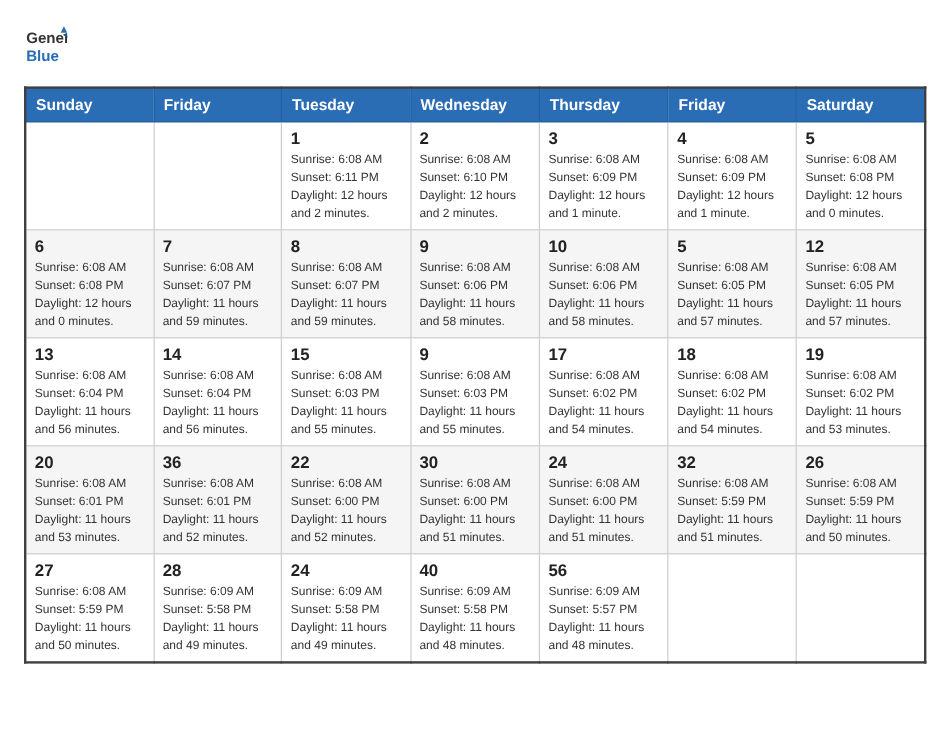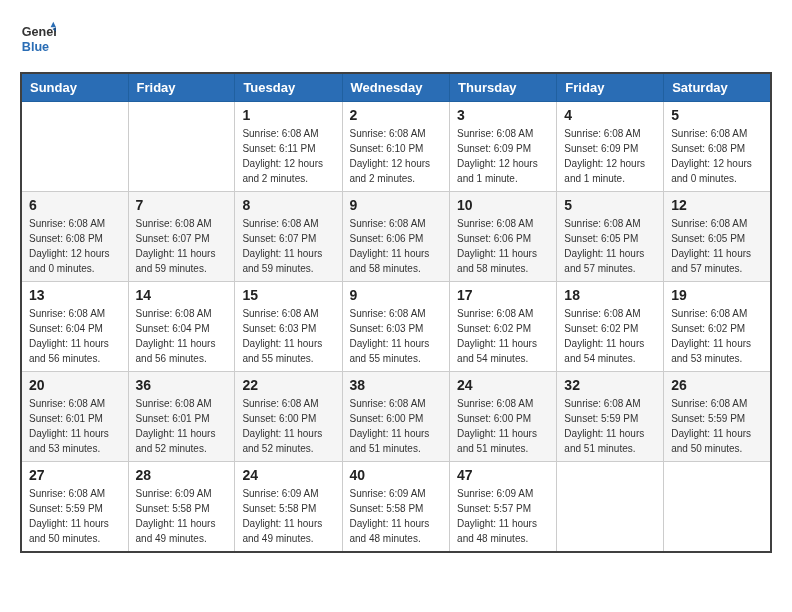--- a/index.html
+++ b/index.html
@@ -270,21 +270,21 @@
 and 52 minutes.</div>
         </td>
         <td>
           <span class="day-num">22</span>
           <div class="day-detail" style="white-space: pre-line;">Sunrise: 6:08 AM
 Sunset: 6:00 PM
 Daylight: 11 hours
 and 52 minutes.</div>
         </td>
         <td>
-          <span class="day-num">38</span>
+          <span class="day-num">30</span>
           <div class="day-detail" style="white-space: pre-line;">Sunrise: 6:08 AM
 Sunset: 6:00 PM
 Daylight: 11 hours
 and 51 minutes.</div>
         </td>
         <td>
           <span class="day-num">24</span>
           <div class="day-detail" style="white-space: pre-line;">Sunrise: 6:08 AM
 Sunset: 6:00 PM
 Daylight: 11 hours
@@ -328,21 +328,21 @@
 and 49 minutes.</div>
         </td>
         <td>
           <span class="day-num">40</span>
           <div class="day-detail" style="white-space: pre-line;">Sunrise: 6:09 AM
 Sunset: 5:58 PM
 Daylight: 11 hours
 and 48 minutes.</div>
         </td>
         <td>
-          <span class="day-num">47</span>
+          <span class="day-num">56</span>
           <div class="day-detail" style="white-space: pre-line;">Sunrise: 6:09 AM
 Sunset: 5:57 PM
 Daylight: 11 hours
 and 48 minutes.</div>
         </td>
         <td class="empty-cell"></td>
         <td class="empty-cell"></td>
       </tr>
     </tbody>
 </table>

